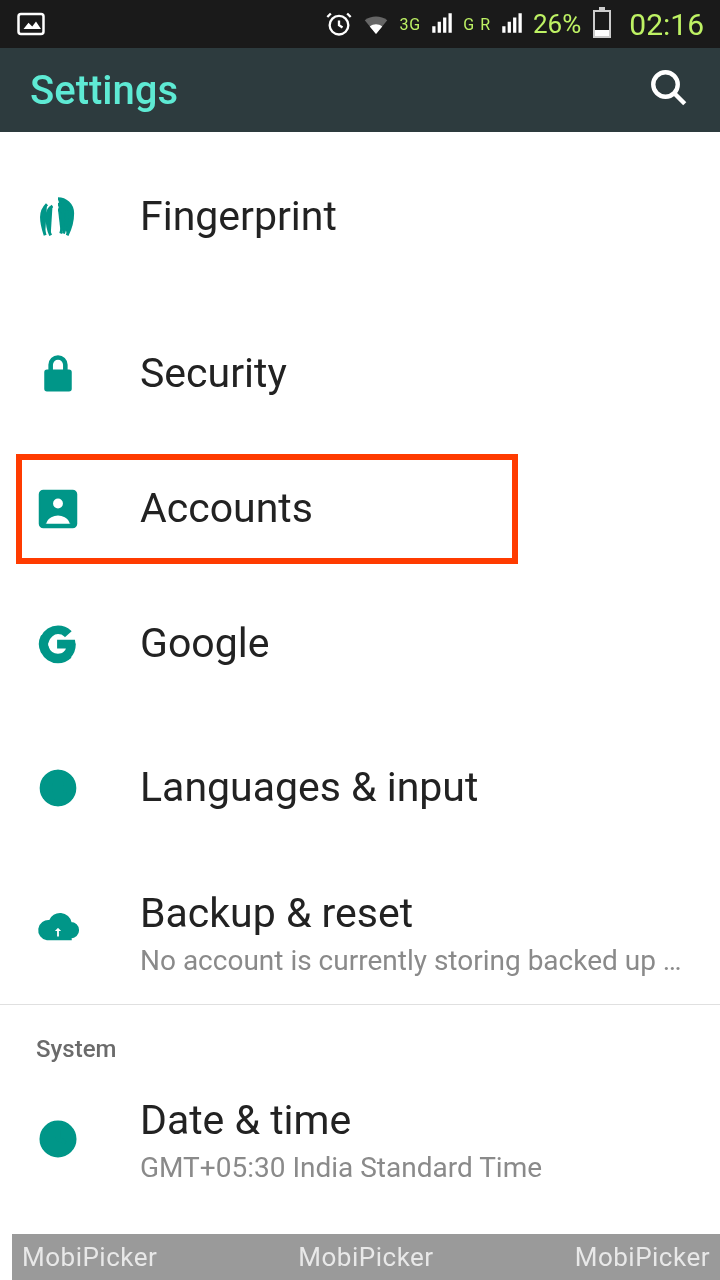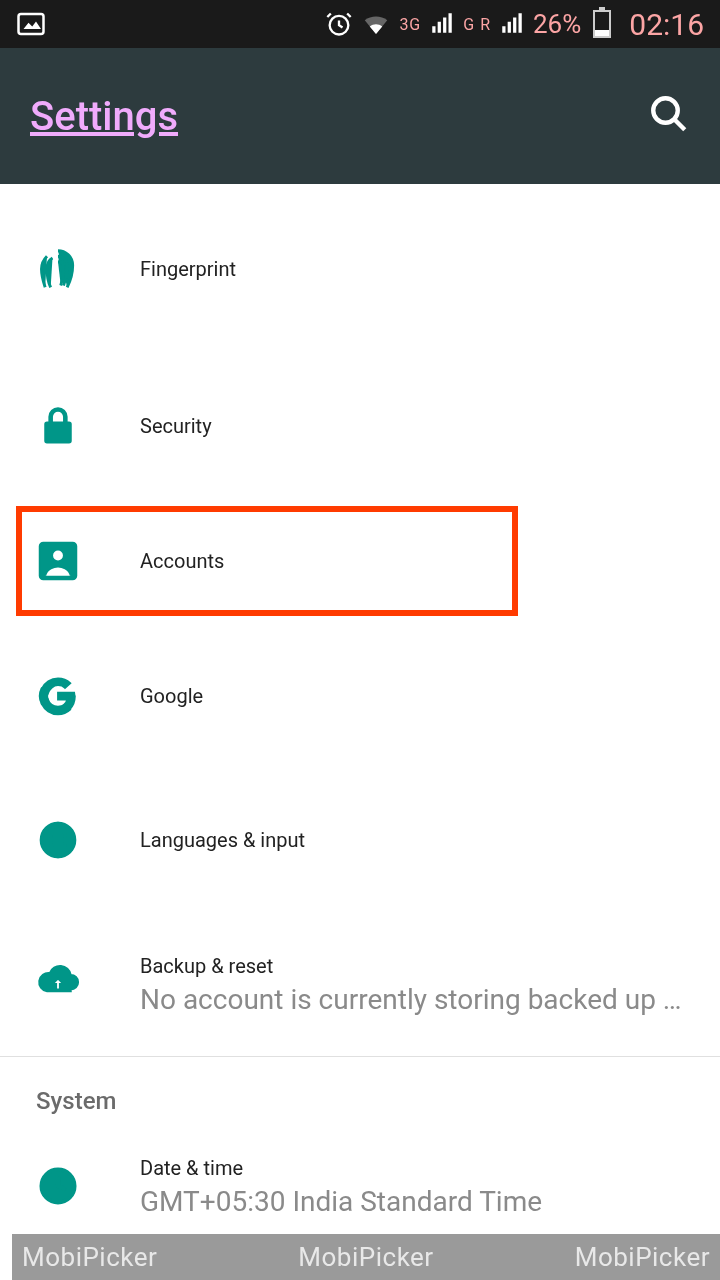--- a/index.html
+++ b/index.html
@@ -7,39 +7,38 @@
     width: 720px;
     height: 1280px;
     font-family: Roboto, Arial, sans-serif;
     background: #ffffff;
     overflow: hidden;
     position: relative;
   }
   .status-bar {
     height: 48px;
     background: #1a1a1a;
-    color: #fca5a5;
+    color: #bef264;
     display: flex;
     align-items: center;
     justify-content: space-between;
     padding: 0 16px;
     font-size: 26px;
   }
   .status-left { display: flex; align-items: center; }
   .status-right { display: flex; align-items: center; gap: 8px; }
   .status-right .small-label { font-size: 16px; letter-spacing: 1px; }
   .app-bar {
-    height: 136px;
+    height: 84px;
     background: #2d3b3e;
-    color: #f0abfc;
+    color: #5eead4;
     display: flex;
     align-items: center;
     justify-content: space-between;
     padding: 0 30px;
-    text-decoration: underline;
   }
   .app-title {
     font-size: 40px;
     font-weight: 500;
   }
   .search-btn { color: #ffffff; }
   .list { }
   .list-item {
     display: flex;
     align-items: center;
@@ -56,21 +55,21 @@
   }
   .icon-slot svg { width: 44px; height: 44px; }
   .teal { color: #009688; fill: #009688; stroke: #009688; }
   .text-slot {
     flex: 1;
     display: flex;
     flex-direction: column;
     justify-content: center;
   }
   .item-title {
-    font-size: 20px;
+    font-size: 41px;
     color: #222222;
     line-height: 1.3;
   }
   .item-sub {
     font-size: 28px;
     color: #8a8a8a;
     margin-top: 4px;
     white-space: nowrap;
     overflow: hidden;
     text-overflow: ellipsis;

